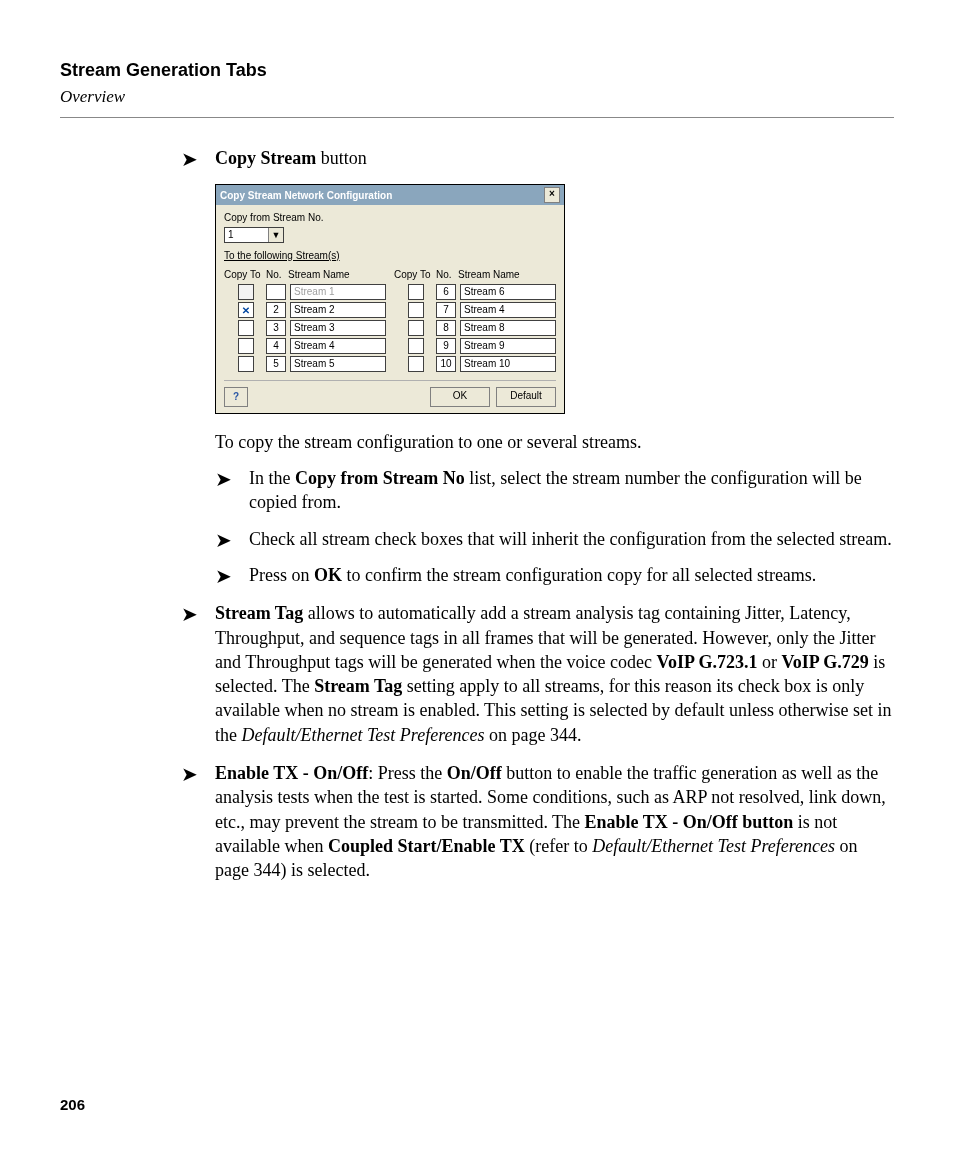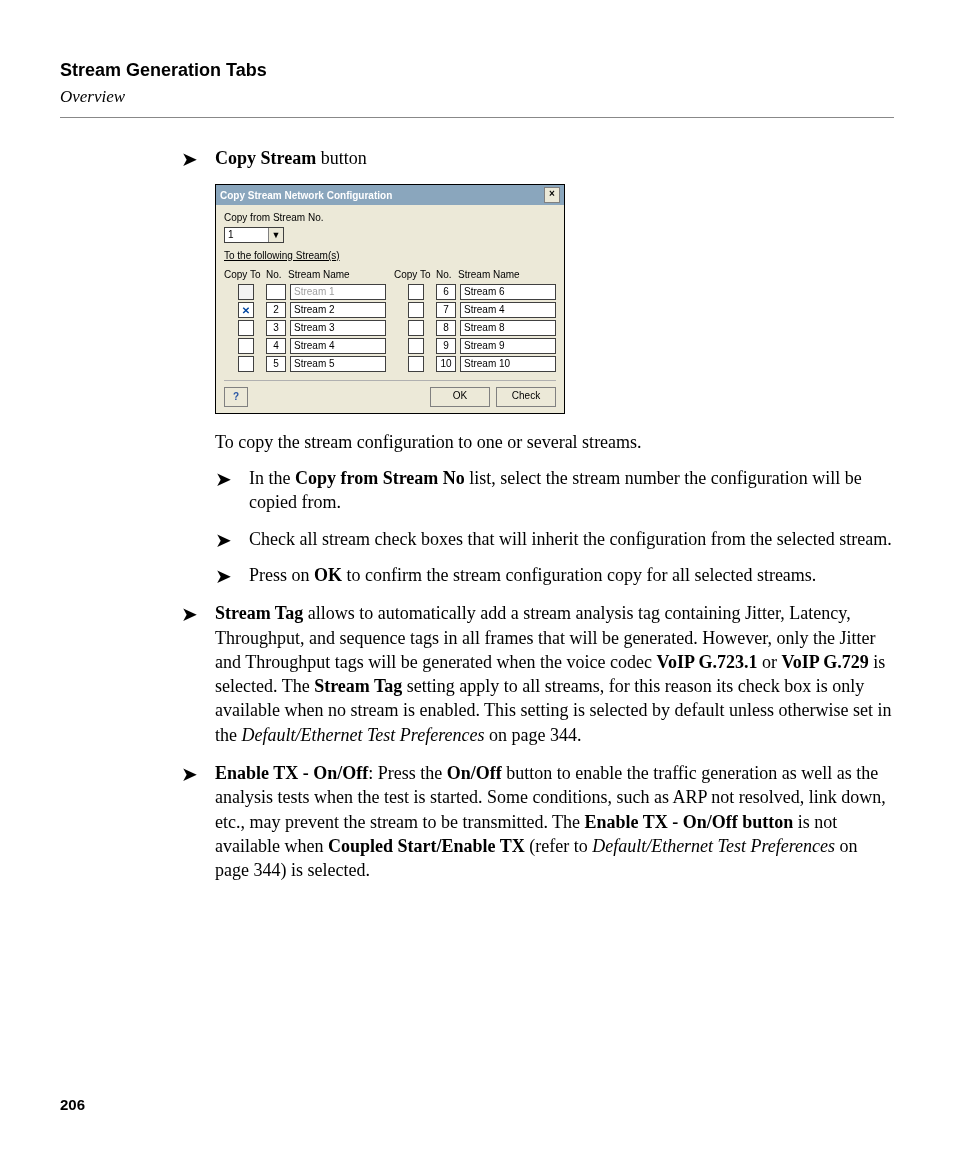--- a/index.html
+++ b/index.html
@@ -295,21 +295,21 @@
                 </div>
             </div>
           </div>
 
           <div class="btn-row">
             <div class="help-btn">
               <span>?</span>
             </div>
             <div class="right-btns">
               <div class="dlg-btn">OK</div>
-              <div class="dlg-btn">Check</div>
+              <div class="dlg-btn">Default</div>
             </div>
           </div>
         </div>
       </div>
     </div>
 
     <div style="margin-bottom:12px;">To copy the stream configuration to one or several streams.</div>
 
     <div class="sub-list">
       <div class="arrow-item">

